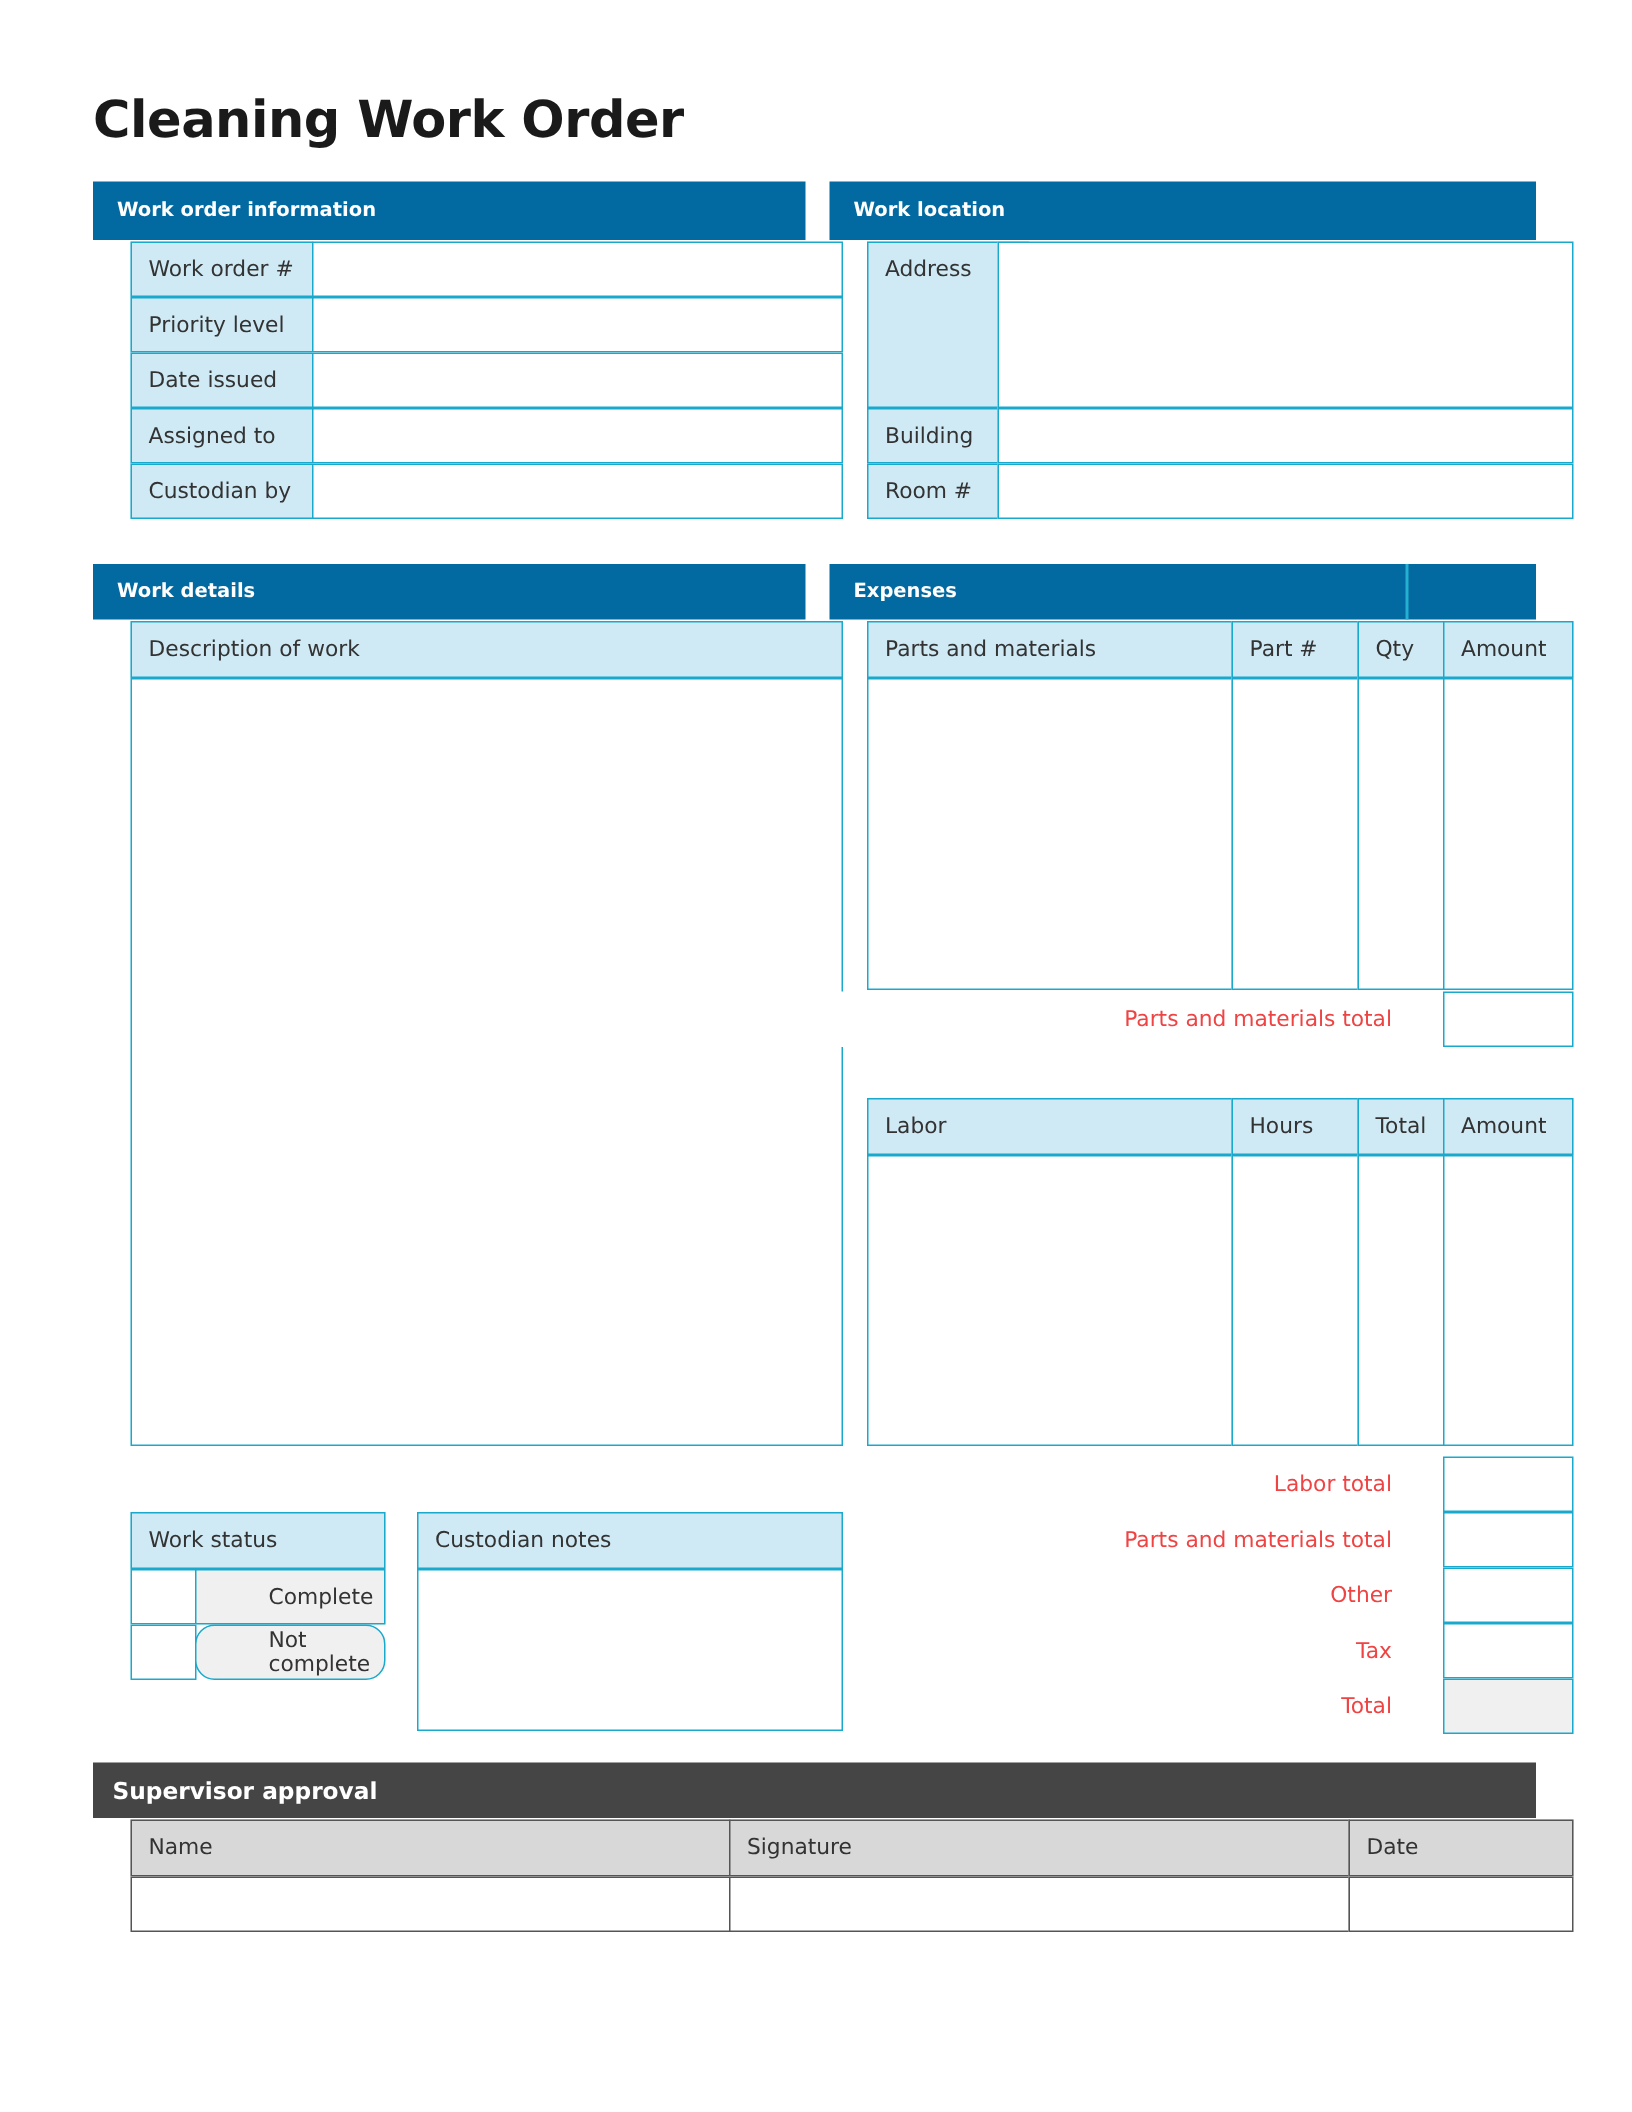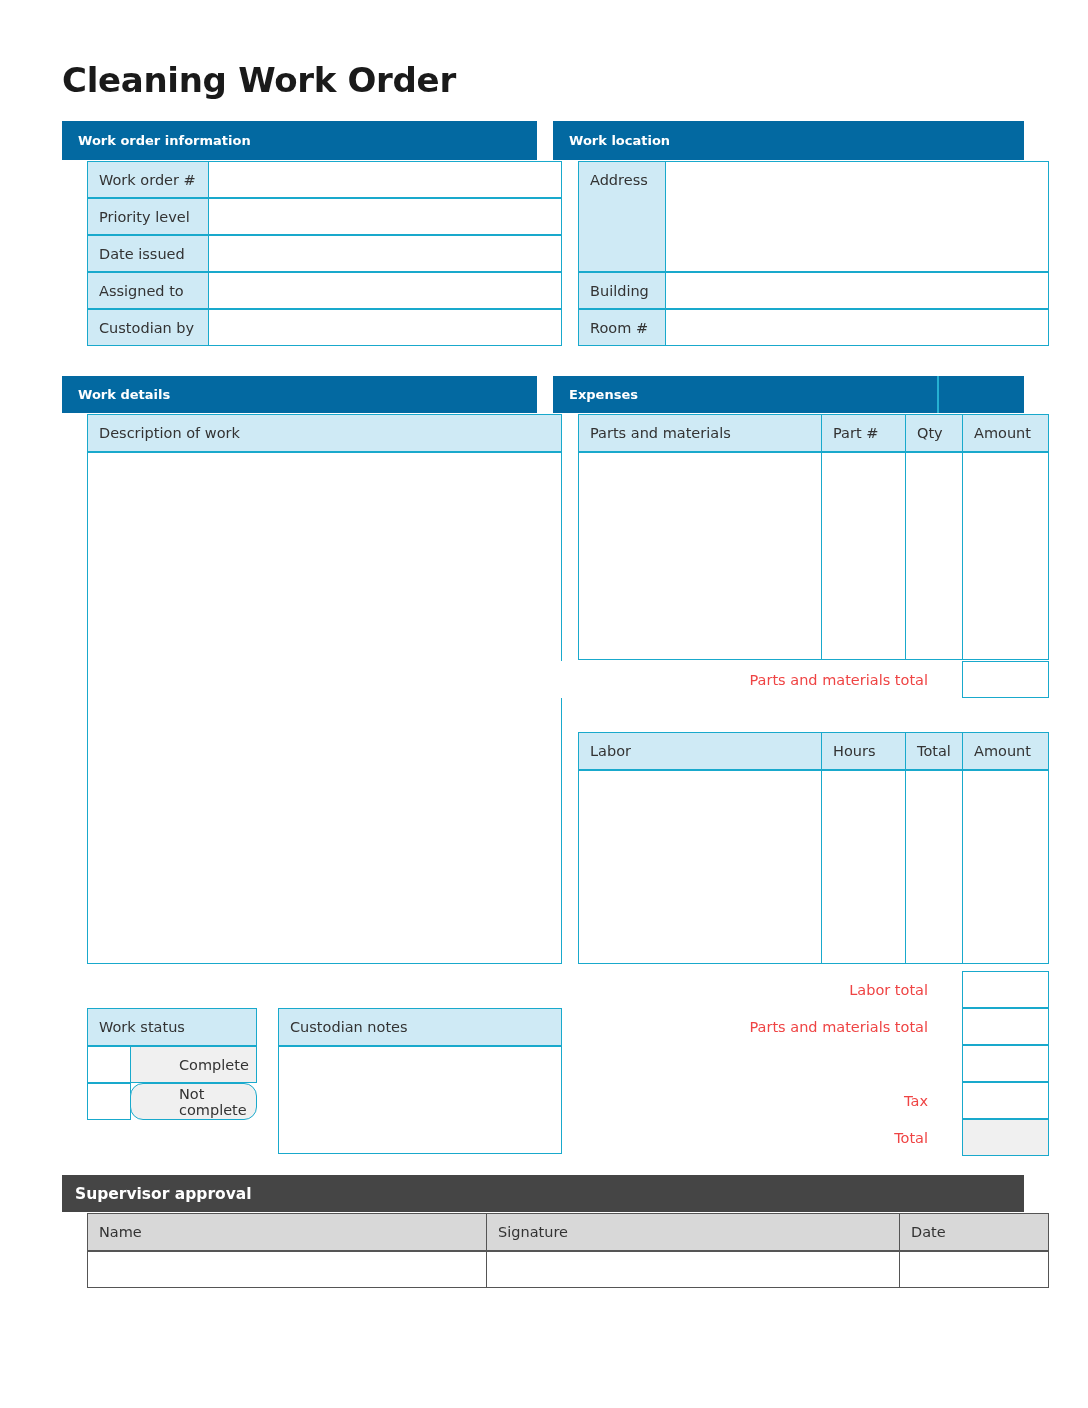--- a/index.html
+++ b/index.html
@@ -243,20 +243,23 @@
     <span></span>
   </div>
 
   <div class="tot-label" style="left:600px; top:1008px; width:337px; height:37px;">
     <span>Parts and materials total</span>
   </div>
   <div class="cell" style="left:937px; top:1008px; width:87px; height:37px;">
     <span></span>
   </div>
 
+  <div class="tot-label" style="left:600px; top:1045px; width:337px; height:37px;">
+    <span>Other</span>
+  </div>
   <div class="cell" style="left:937px; top:1045px; width:87px; height:37px;">
     <span></span>
   </div>
 
   <div class="tot-label" style="left:600px; top:1082px; width:337px; height:37px;">
     <span>Tax</span>
   </div>
   <div class="cell" style="left:937px; top:1082px; width:87px; height:37px;">
     <span></span>
   </div>

